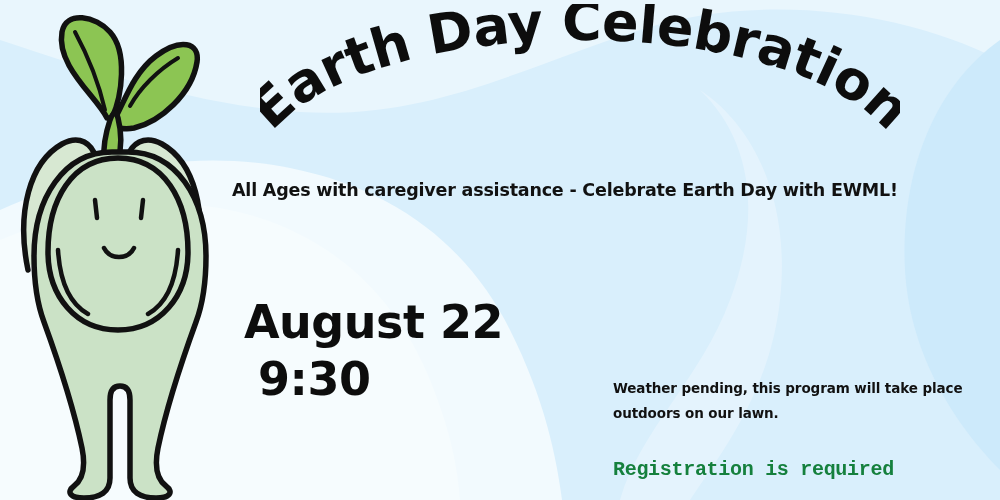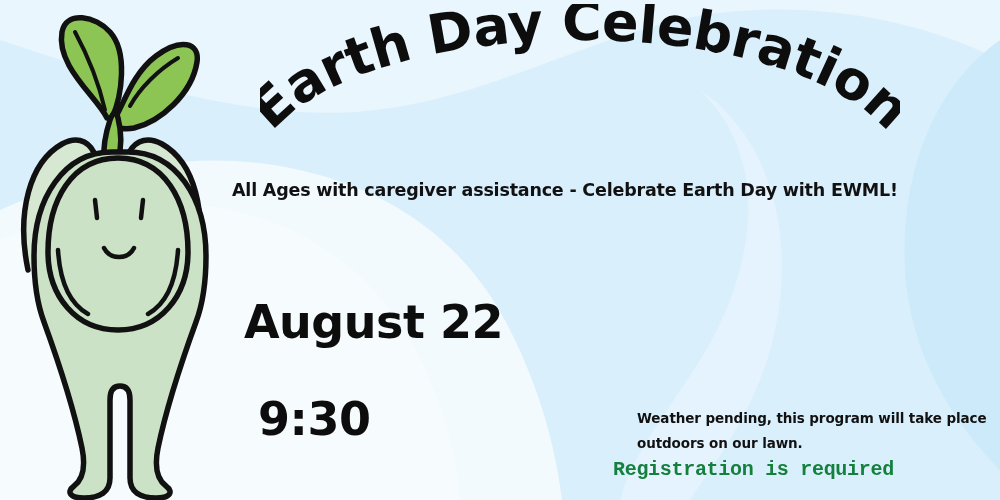--- a/index.html
+++ b/index.html
@@ -63,27 +63,26 @@
   #date-block .dline {
     color: #0d0d0d;
     font-family: "DejaVu Sans", sans-serif;
     font-weight: bold;
     font-size: 46px;
     line-height: 57px;
     letter-spacing: -0.5px;
   }
   #date-day { padding-left: 4px; }
   #date-date { padding-left: 10px; }
-  #date-time { padding-left: 24px; margin-top: 40px; }
+  #date-time { padding-left: 24px; }
   #weather-block {
     position: absolute;
-    left: 637px;
+    left: 613px;
     top: 376px;
     width: 350px;
-    margin-top: 30px;
   }
   #weather-block .wline {
     color: #111111;
     font-family: "DejaVu Sans", sans-serif;
     font-weight: bold;
     font-size: 13.5px;
     line-height: 25px;
     letter-spacing: -0.1px;
   }
   #registration-note {

